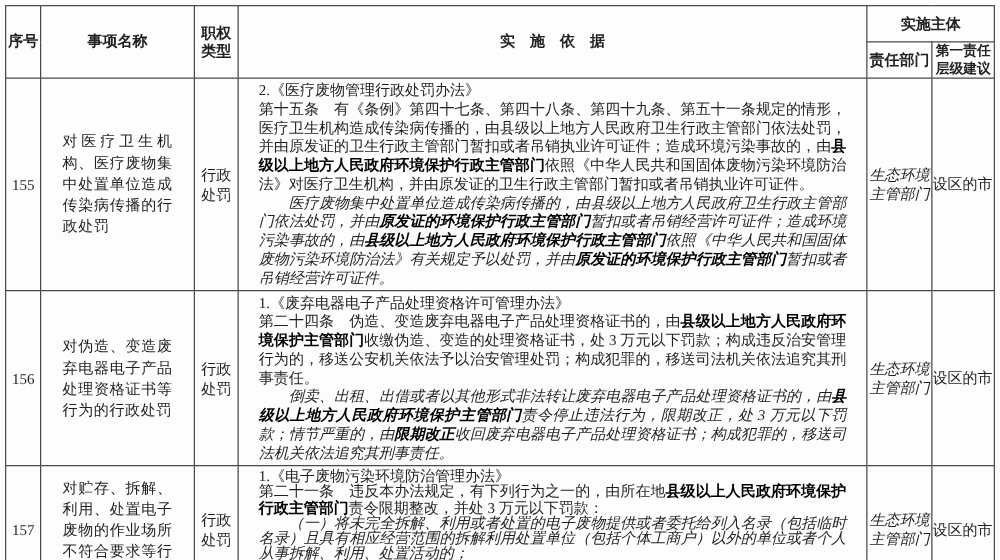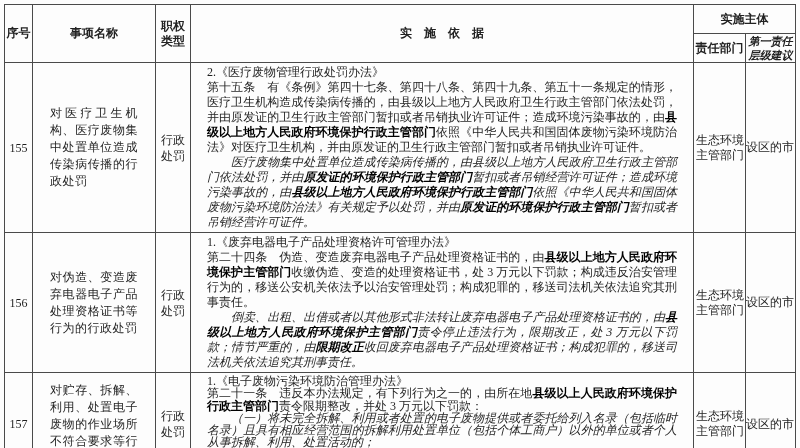--- a/index.html
+++ b/index.html
@@ -24,21 +24,21 @@
   }
   th{
     font-family:"Liberation Sans","DejaVu Sans",sans-serif;
     font-weight:bold;
     font-size:12px;
     text-align:center;
     padding:1px;
     line-height:15px;
     color:#222;
   }
-  th.small{font-size:11px;line-height:14px;padding:0;font-style:italic;}
+  th.small{font-size:11px;line-height:14px;padding:0;}
   td{font-size:12px;}
   td.c{text-align:center;padding:1px;line-height:16px;}
   td.name{
     text-align:justify;
     padding:2px 17px;
     line-height:17px;
     letter-spacing:0.5px;
   }
   td.basis{
     text-align:justify;
@@ -47,21 +47,21 @@
     vertical-align:middle;
   }
   td.basis p{margin:0;padding:0;}
   td.basis p.indent{text-indent:2em;font-style:italic;}
   td.basis b{
     font-family:"Liberation Sans","DejaVu Sans",sans-serif;
     font-weight:bold;color:#000;
     letter-spacing:0;
   }
   tr.r157 td.basis{line-height:12.3px;}
-  td.dept{text-align:right;padding:0 1px;line-height:15px;word-break:break-all;}
+  td.dept{text-align:center;padding:0 1px;line-height:15px;word-break:break-all;font-style:italic;}
   td.lvl{text-align:left;padding:0;line-height:15px;word-break:break-all;}
   
   tr.h1{height:29px;}
   tr.h2{height:29px;}
   tr.r155{height:168px;}
   tr.r156{height:119px;}
   tr.r157{height:90px;}
 </style>
 </head>
 <body>

